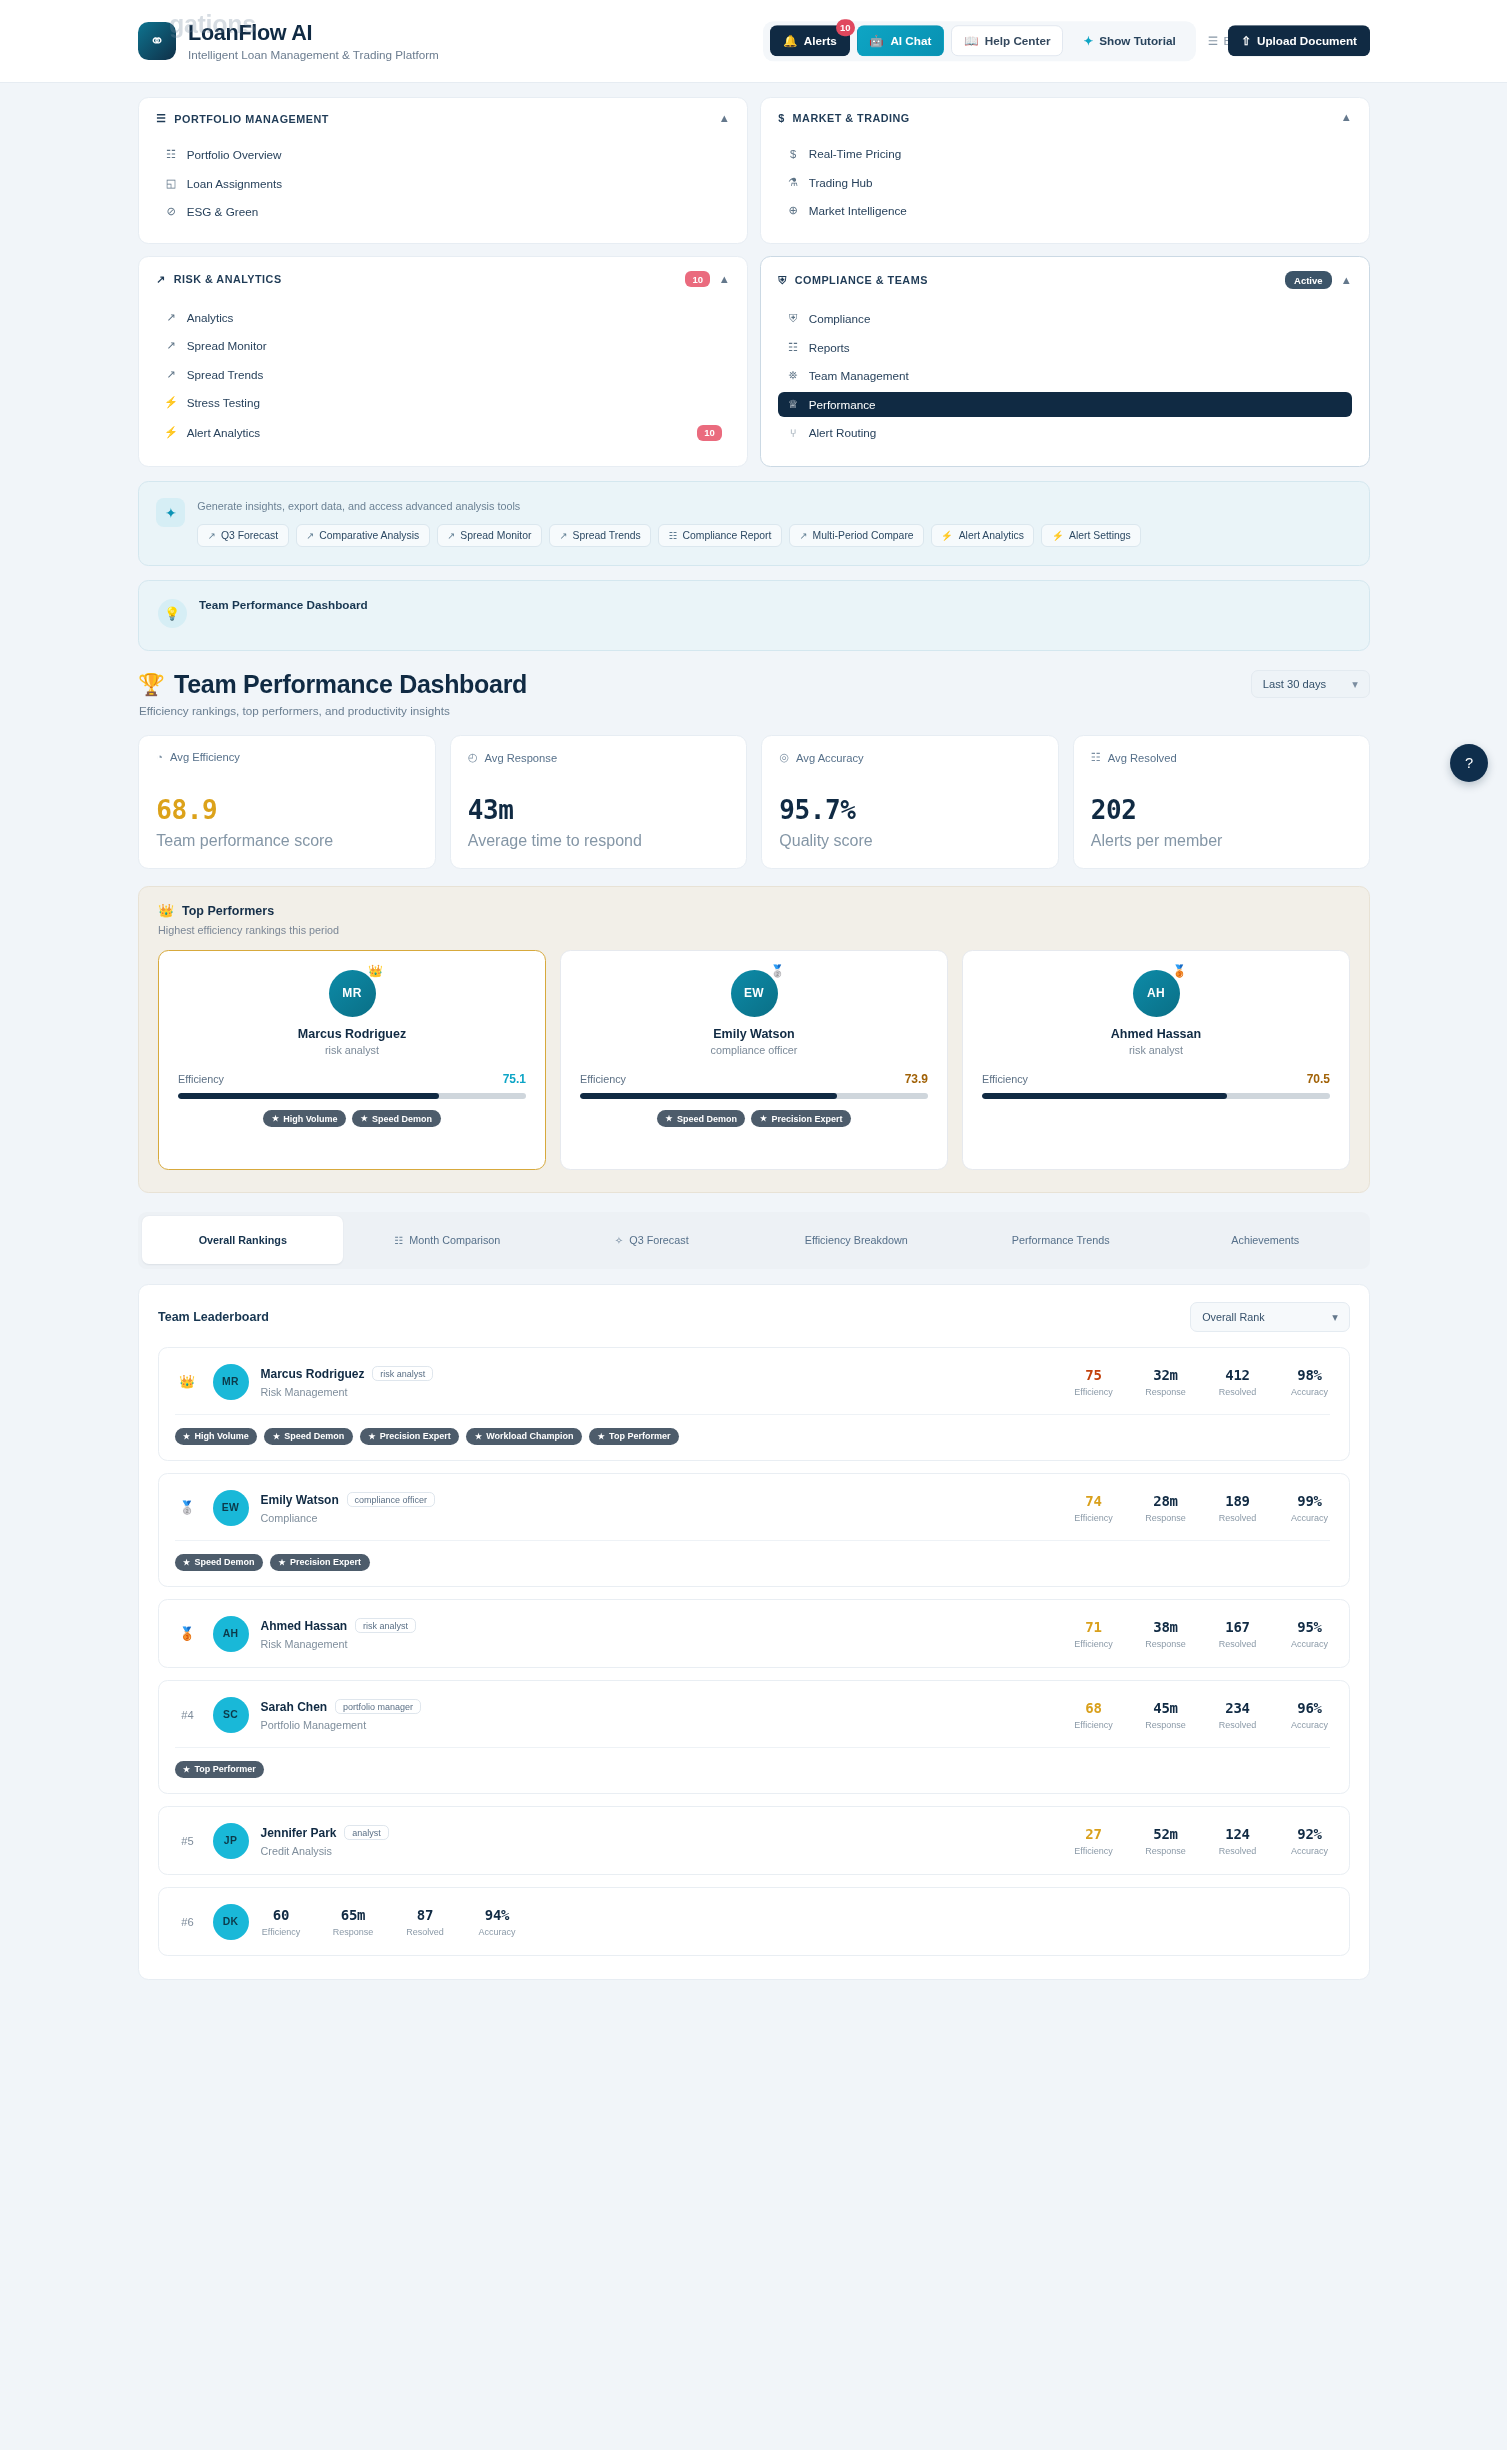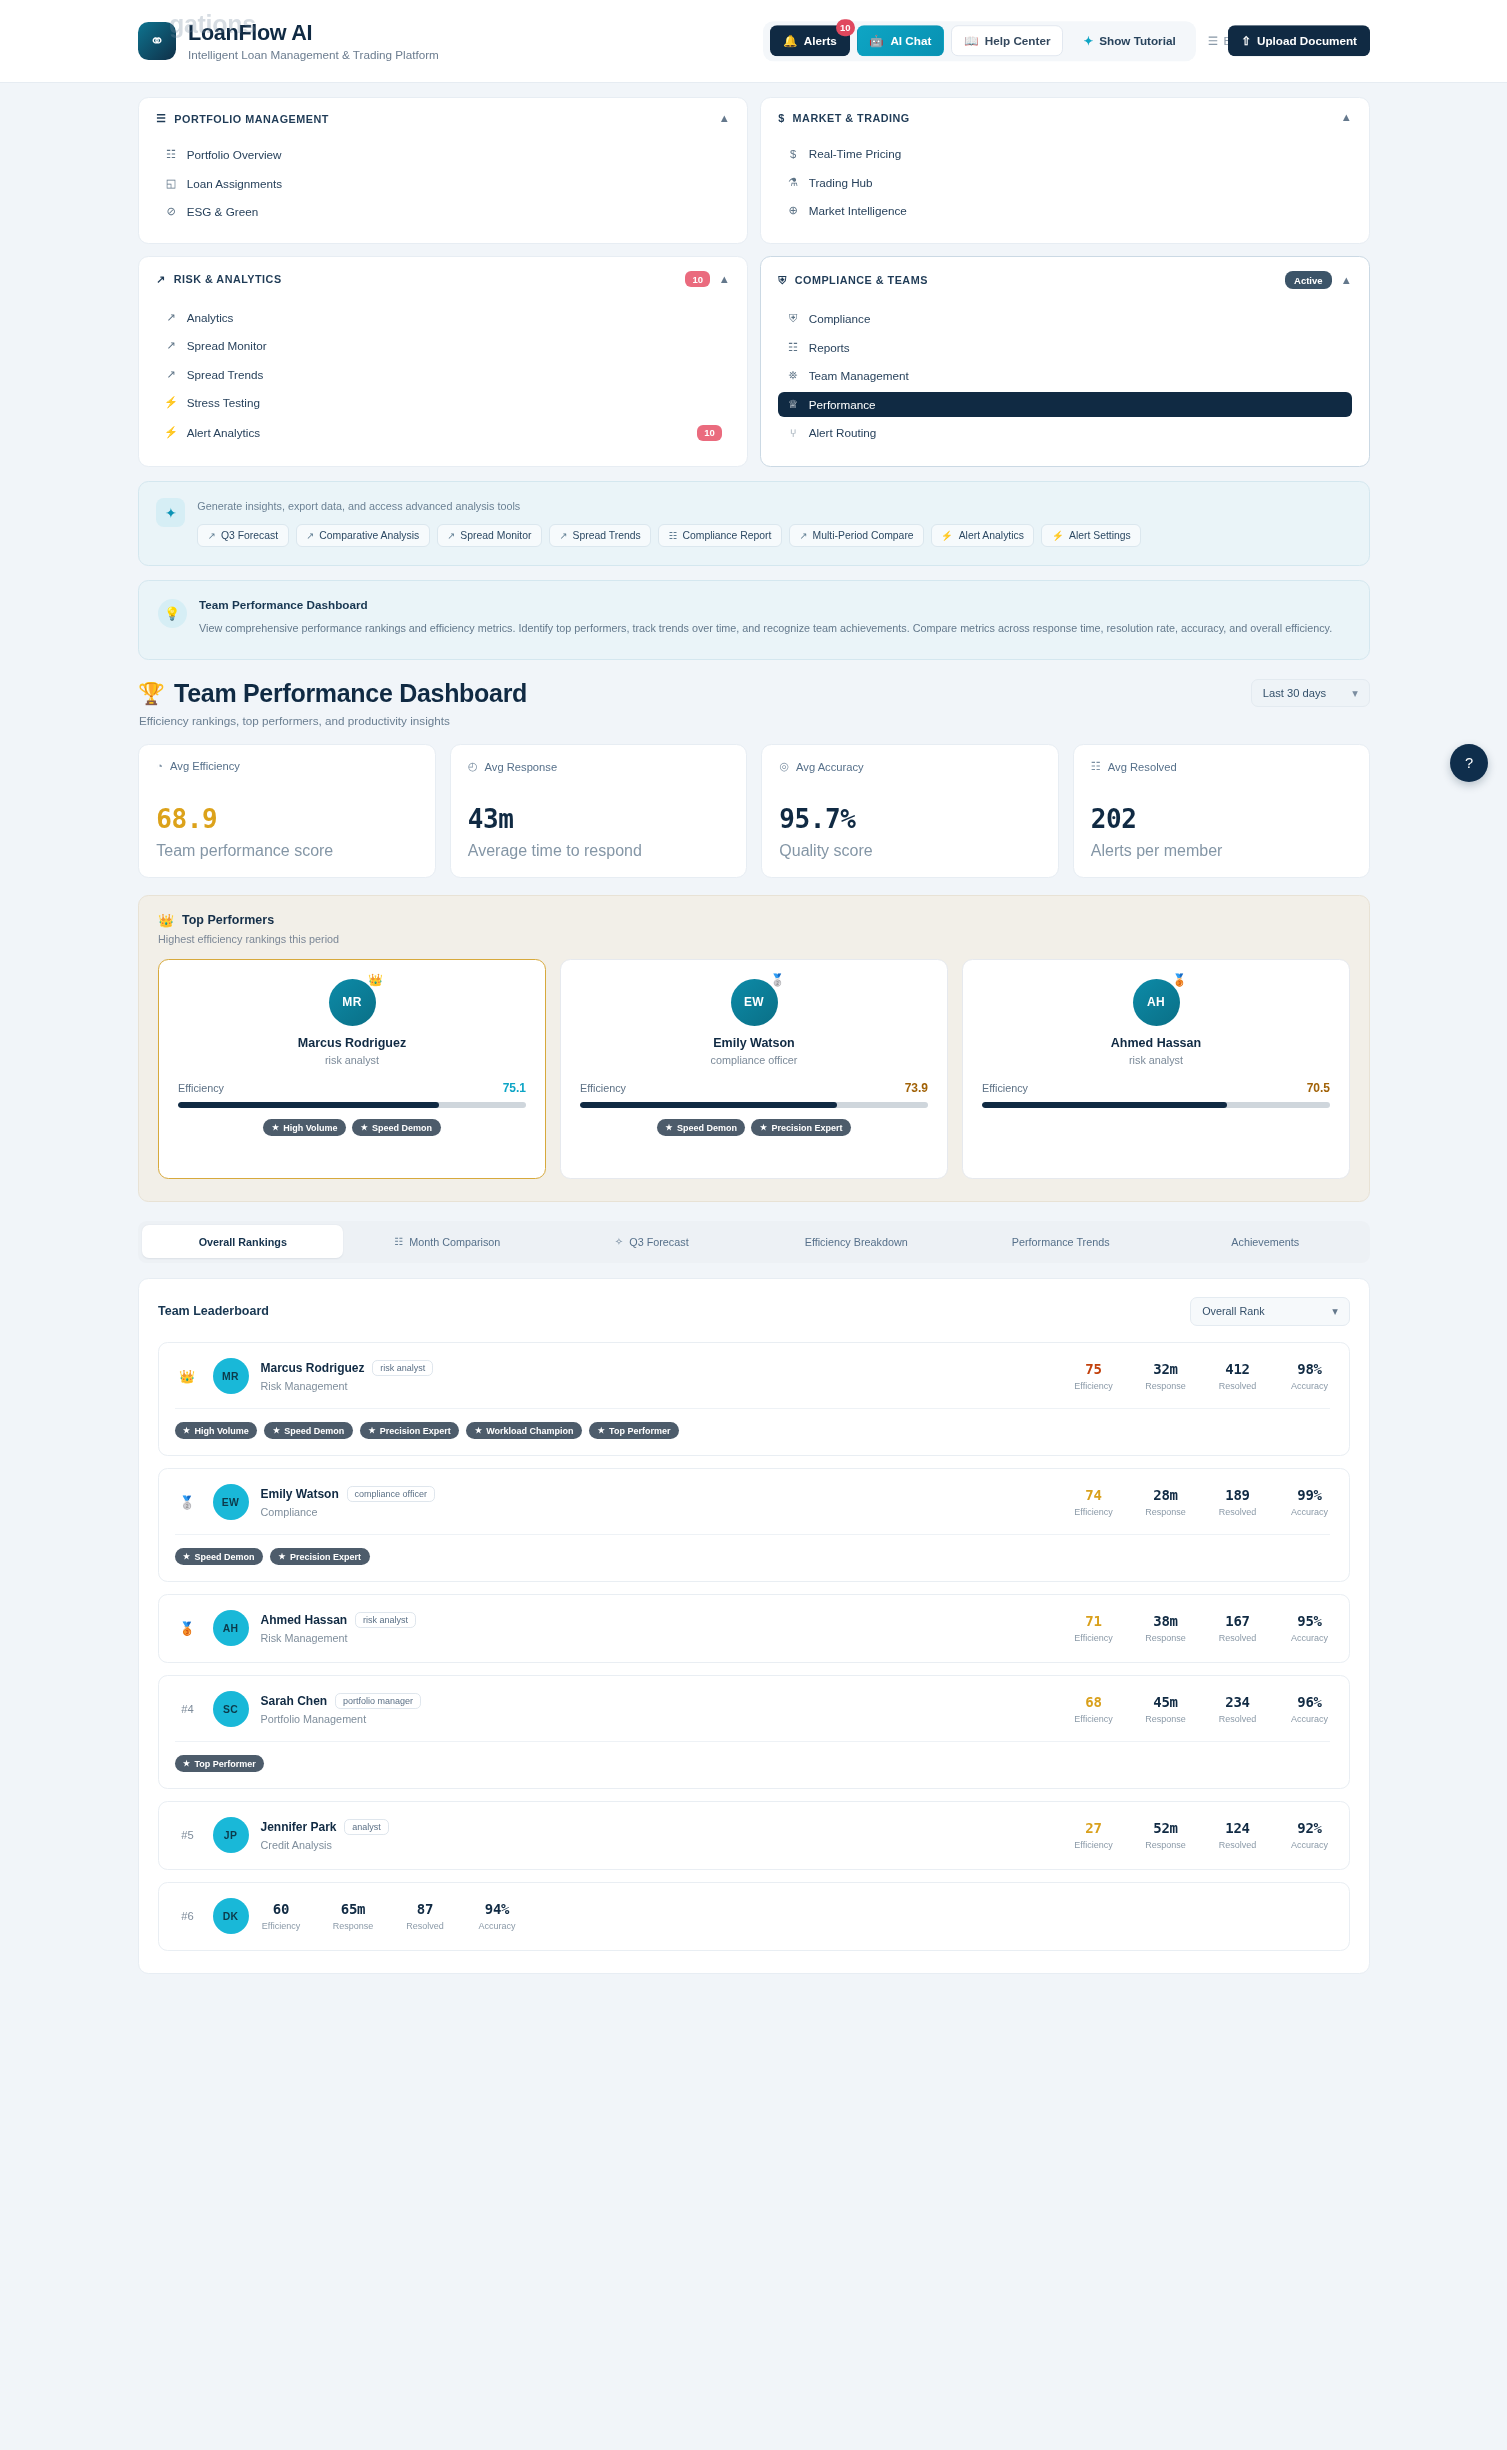--- a/index.html
+++ b/index.html
@@ -235,21 +235,21 @@
   }
   .chip .st { font-size: 7.8px; }
 
   
   .tabs {
     margin-top: 19px; background: #edf1f5; border-radius: 8.6px;
     padding: 4.3px; display: grid; grid-template-columns: repeat(6,1fr); gap: 3.5px;
   }
   .tab {
     display: flex; align-items: center; justify-content: center; gap: 6px;
-    height: 33px; border-radius: 7px; font-size: 10.8px; color: #56708a;
+    height: 48px; border-radius: 7px; font-size: 10.8px; color: #56708a;
     cursor: pointer; font-weight: 500;
   }
   .tab.active { background: #fff; color: #15324d; font-weight: 700; box-shadow: 0 0.9px 1.7px rgba(16,42,67,.08); }
   .tab .ico { font-size: 10px; color: #6a8298; }
 
   
   .lb-card {
     margin-top: 15.5px; background: #fff; border: 0.9px solid #e7edf3;
     border-radius: 10.4px; padding: 17.3px 19px 22.4px 19px;
   }
@@ -551,21 +551,20 @@
     <span>Alert Settings</span>
   </button>
         </div>
     </div>
   </section>
 
   <section class="info-card">
     <div class="info-ico">💡</div>
     <div>
       <div class="info-title">Team Performance Dashboard</div>
-      <div class="info-body">View comprehensive performance rankings and efficiency metrics. Identify top performers, track trends over time, and recognize team achievements. Compare metrics across response time, resolution rate, accuracy, and overall efficiency.</div>
     </div>
   </section>
 
   <div class="dash-head">
     <div>
       <div class="dash-title">
         <span class="trophy">🏆</span>
         <span>Team Performance Dashboard</span>
       </div>
       <div class="dash-sub">Efficiency rankings, top performers, and productivity insights</div>

